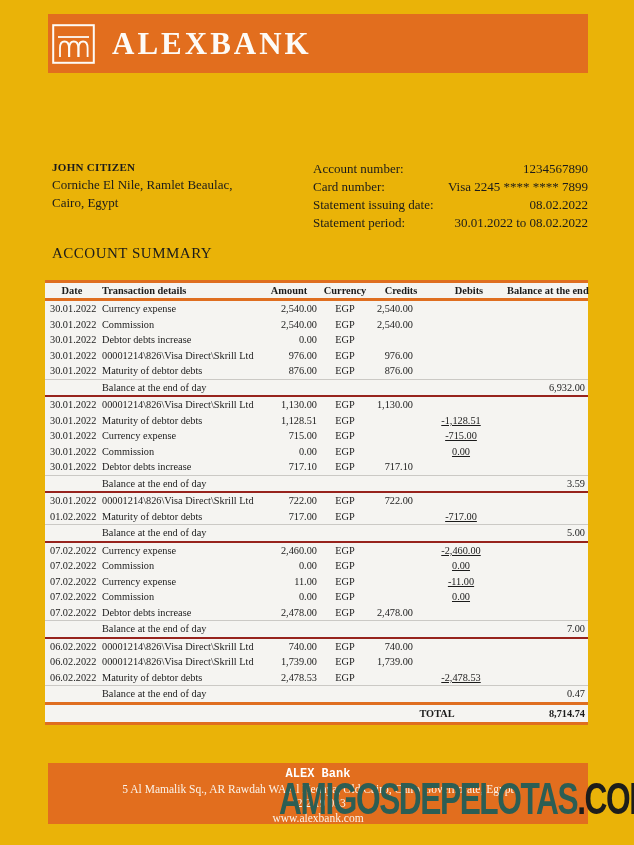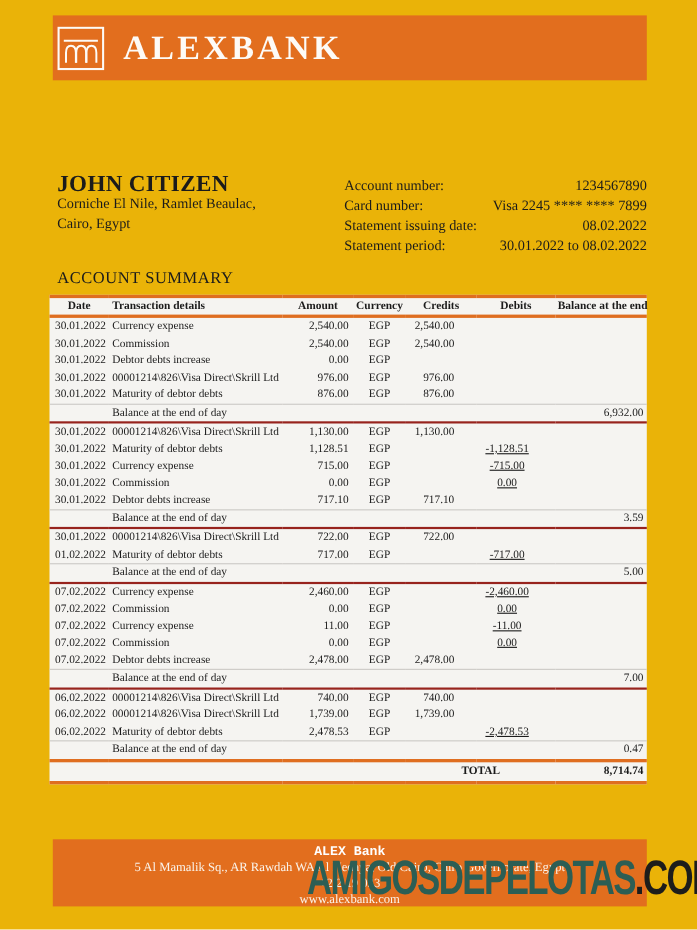--- a/index.html
+++ b/index.html
@@ -8,29 +8,29 @@
 
   
   .header-band{position:absolute;left:48px;top:14px;width:540px;height:59px;
                background:#E26E1E;display:flex;align-items:center;}
   .logo-box{margin-left:4px;display:flex;align-items:center;}
   .bank-name{margin-left:17px;font-size:31px;font-weight:600;letter-spacing:3px;
              color:#FDFBF7;line-height:1;}
 
   
   .customer{position:absolute;left:52px;top:158px;font-size:13px;line-height:18px;}
-  .customer-name{font-size:21px;font-weight:bold;letter-spacing:.3px;}
+  .customer-name{font-size:11px;font-weight:bold;letter-spacing:.3px;}
   .account-info{position:absolute;left:313px;top:160px;width:275px;
                 font-size:13px;line-height:18px;}
   .ai-row{display:flex;justify-content:space-between;gap:12px;}
 
   
   .summary-title{position:absolute;left:52px;top:245px;font-size:15px;
                  font-weight:normal;letter-spacing:.5px;}
-  .table-wrap{position:absolute;left:45px;top:268px;width:543px;}
+  .table-wrap{position:absolute;left:45px;top:280px;width:543px;}
   table{border-collapse:collapse;table-layout:fixed;width:543px;
         background:#F5F4F1;font-size:10.3px;}
   thead tr{border-top:3px solid #DF6E20;border-bottom:3px solid #DF6E20;}
   th{font-weight:bold;font-size:10.4px;padding:2px;text-align:center;white-space:nowrap;}
   th.c1{text-align:left;padding-left:3px;}
   td{height:15.5px;padding:0 2px;white-space:nowrap;overflow:visible;}
   td.c0{text-align:left;padding-left:5px;}
   td.c1{text-align:left;padding-left:3px;}
   td.c2{text-align:right;padding-right:4px;}
   td.c3{text-align:center;}

